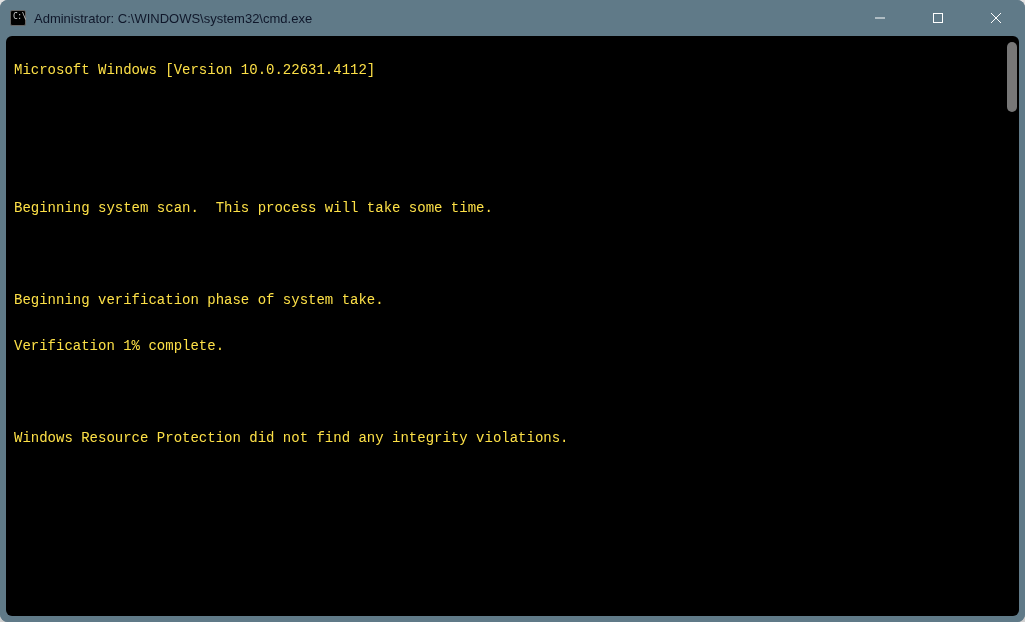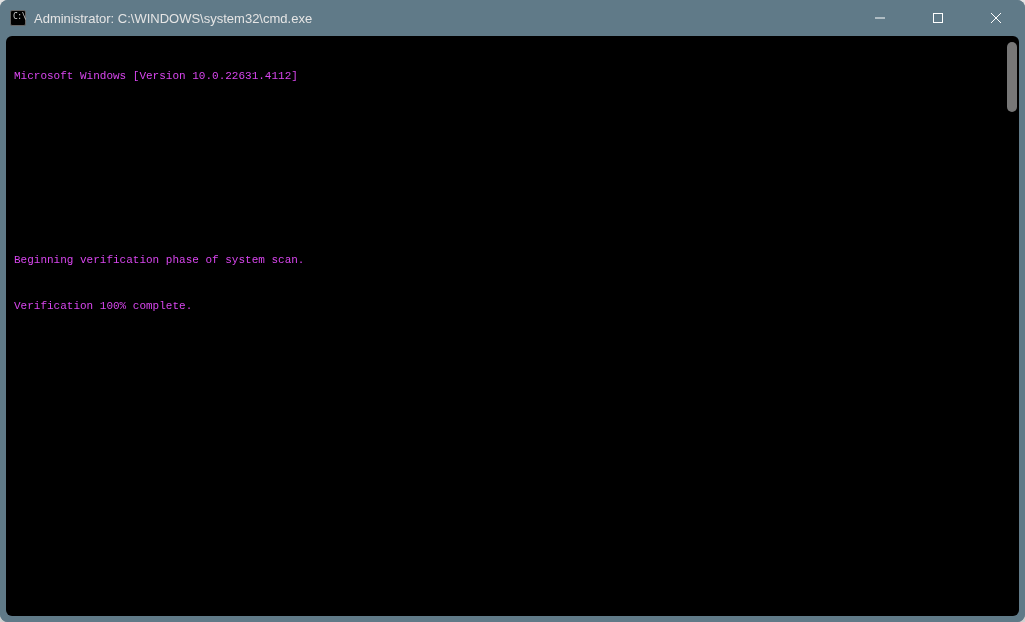--- a/index.html
+++ b/index.html
@@ -50,21 +50,21 @@
       top: 2px;
       left: 2px;
       font-size: 8px;
       line-height: 8px;
       color: #ccc;
       font-family: Consolas, monospace;
       letter-spacing: -0.5px;
     }
     .titlebar-title {
       font-size: 13px;
-      color: #e5e5e5;
+      color: #0f172a;
       flex: 1;
       white-space: nowrap;
       overflow: hidden;
     }
     .window-controls {
       display: flex;
       height: 100%;
     }
     .win-btn {
       width: 58px;
@@ -94,25 +94,25 @@
       border-radius: 6px;
       position: relative;
       overflow: hidden;
     }
     .terminal {
       position: absolute;
       top: 0;
       left: 0;
       right: 0;
       bottom: 0;
-      padding: 6px 8px;
+      padding: 0 8px;
       font-family: Consolas, "Courier New", monospace;
-      font-size: 11px;
+      font-size: 14px;
       line-height: 23px;
-      color: #d946ef;
+      color: #fde047;
       white-space: pre;
       overflow: hidden;
     }
     .term-line {
       display: block;
       min-height: 23px;
     }
     .cmd-highlight {
       position: relative;
     }
@@ -171,24 +171,26 @@
       </div>
     </div>
   </div>
 
   <div class="window-body-wrap">
     <div class="window-body">
       <div class="terminal">
 <span class="term-line">Microsoft Windows [Version 10.0.22631.4112]</span>
 <span class="term-line"> </span>
 <span class="term-line"> </span>
+<span class="term-line">Beginning system scan.  This process will take some time.</span>
 <span class="term-line"> </span>
-<span class="term-line">Beginning verification phase of system scan.</span>
-<span class="term-line">Verification 100% complete.</span>
+<span class="term-line">Beginning verification phase of system take.</span>
+<span class="term-line">Verification 1% complete.</span>
 <span class="term-line"> </span>
+<span class="term-line">Windows Resource Protection did not find any integrity violations.</span>
 <span class="term-line"> </span>
 
       </div>
       <div class="scrollbar-track">
         <div class="scrollbar-thumb"></div>
       </div>
     </div>
   </div>
 </div>
 

